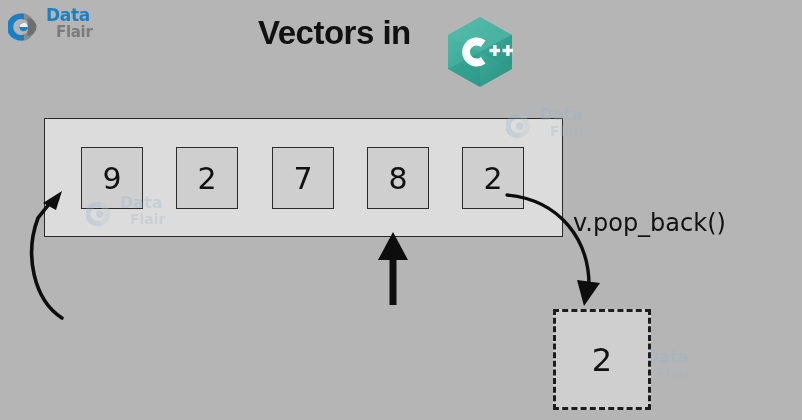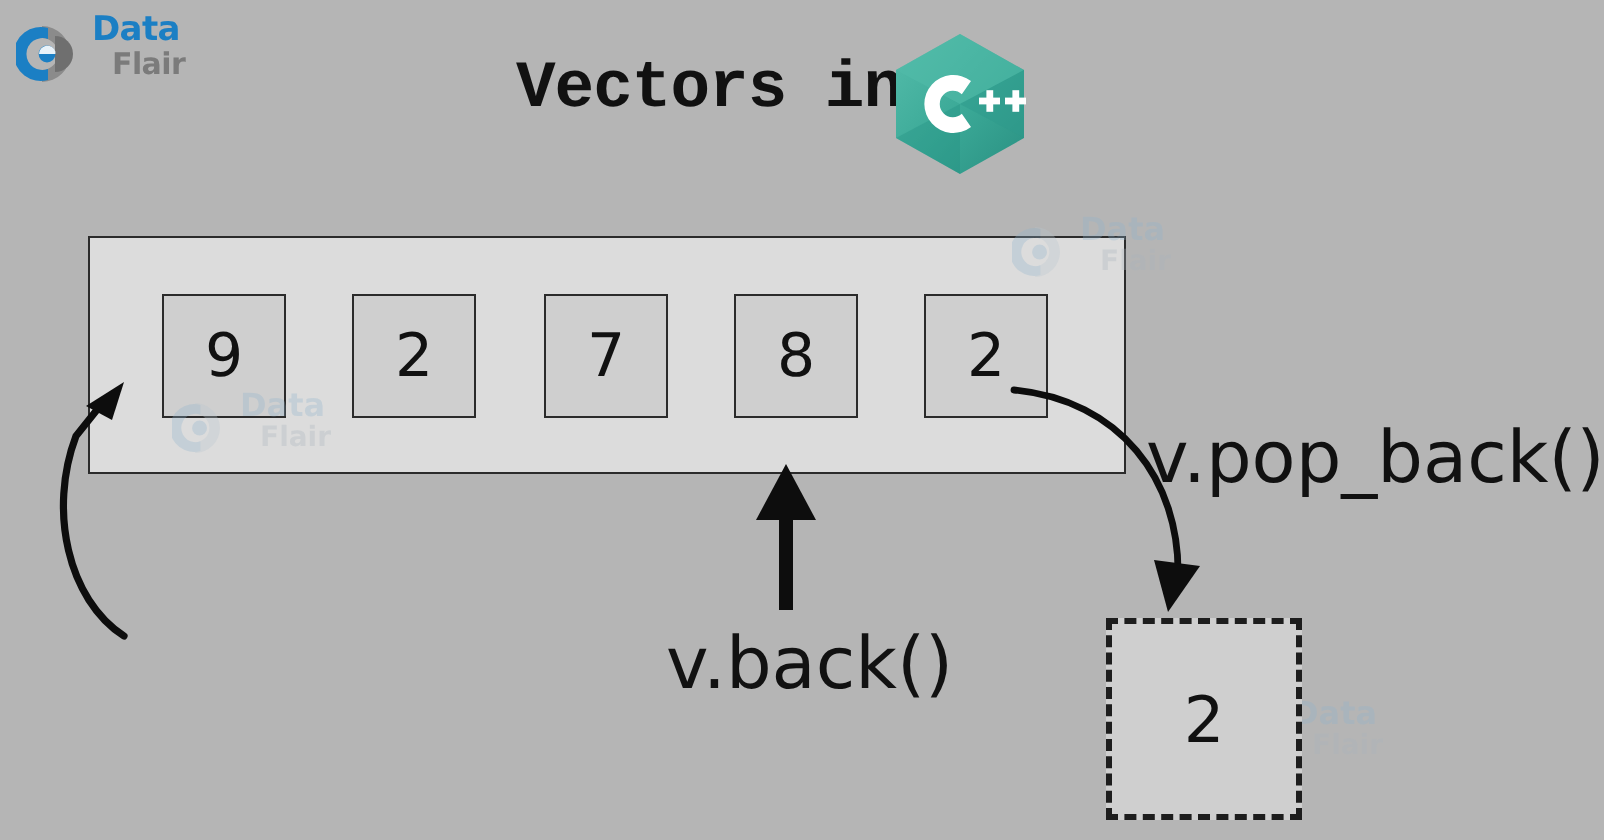--- a/index.html
+++ b/index.html
@@ -51,22 +51,22 @@
     font-weight: bold;
     color: #7b7b7b;
     line-height: 16px;
     margin-left: 10px;
     letter-spacing: -0.3px;
   }
 
   
   .title {
     position: absolute;
-    left: 258px; top: 26px;
-    font-family: Liberation Mono, monospace;
+    left: 258px; top: 14px;
+    font-family: Liberation Sans, sans-serif;
     font-size: 33px;
     font-weight: bold;
     color: #111111;
     letter-spacing: -0.5px;
     white-space: nowrap;
   }
   .cpp-logo {
     position: absolute;
     left: 442px; top: 14px;
     width: 76px; height: 76px;
@@ -119,21 +119,21 @@
     justify-content: center;
     font-family: "DejaVu Sans", sans-serif;
     font-size: 32px;
     color: #111111;
   }
 
   
   .label {
     position: absolute;
     font-family: "DejaVu Sans", sans-serif;
-    font-size: 36px;
+    font-size: 24px;
     color: #111111;
     white-space: nowrap;
   }
   .label-front { left: 44px; top: 312px; }
   .label-back  { left: 333px; top: 312px; }
   .label-pop   { left: 573px; top: 209px; }
 
   
   .arrows {
     position: absolute;
@@ -280,16 +280,15 @@
       <path d="M393,305 L393,252" fill="none" stroke="#0d0d0d" stroke-width="7" stroke-linecap="butt"></path>
       <polygon points="393,232 378,260 408,260" fill="#0d0d0d"></polygon>
     </g>
 
     <g>
       <path d="M507,195 C560,200 590,240 589,288" fill="none" stroke="#0d0d0d" stroke-width="3.4" stroke-linecap="round"></path>
       <polygon points="584,306 577,280 600,283" fill="#0d0d0d"></polygon>
     </g>
   </svg>
 
-  <div class="label label-back">v.back()</div>
   <div class="label label-pop">v.pop_back()</div>
 
 </div>
 
 </body></html>

